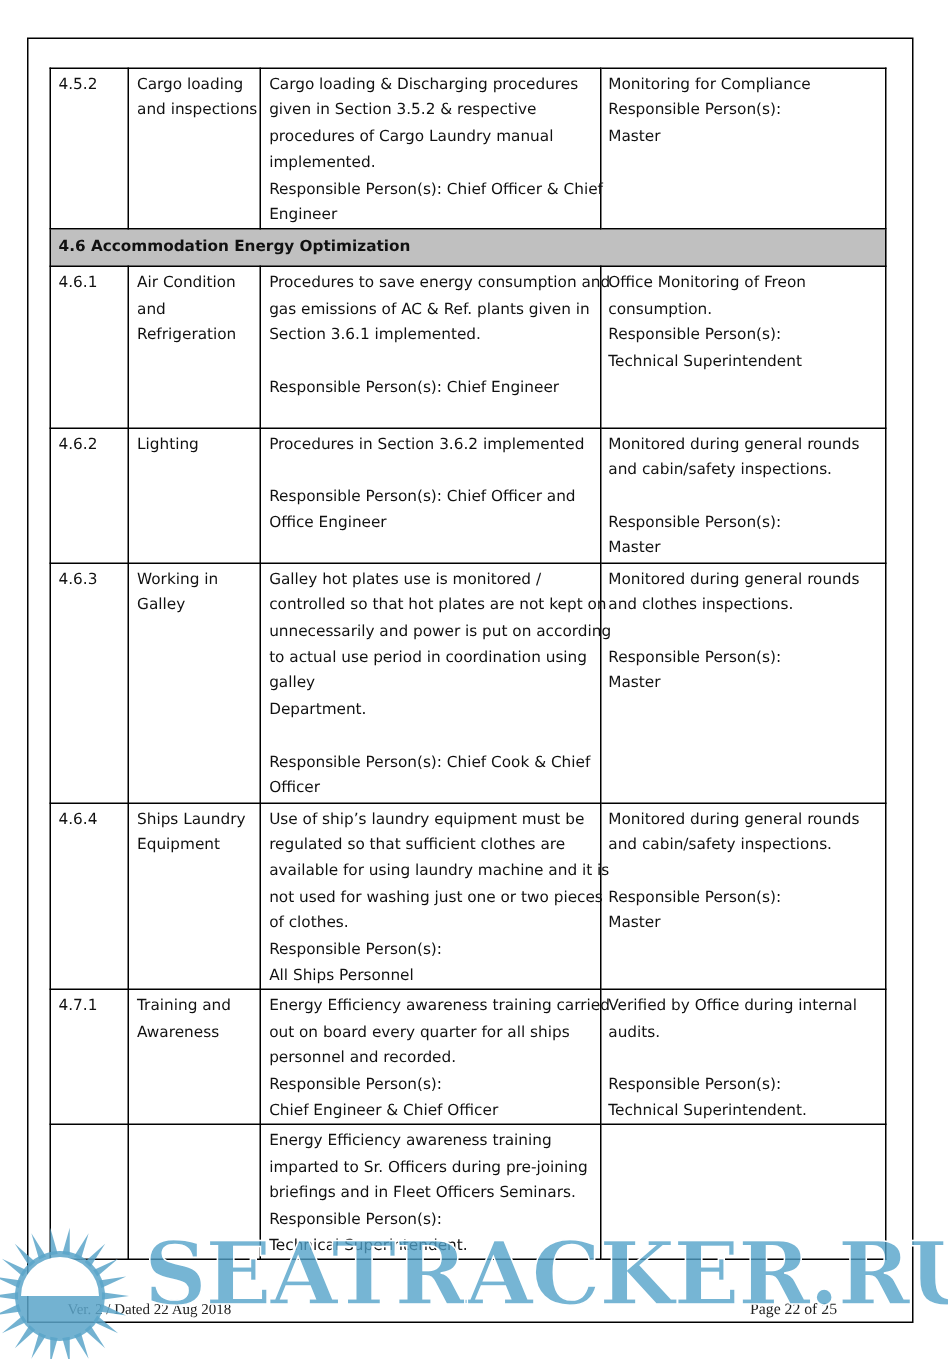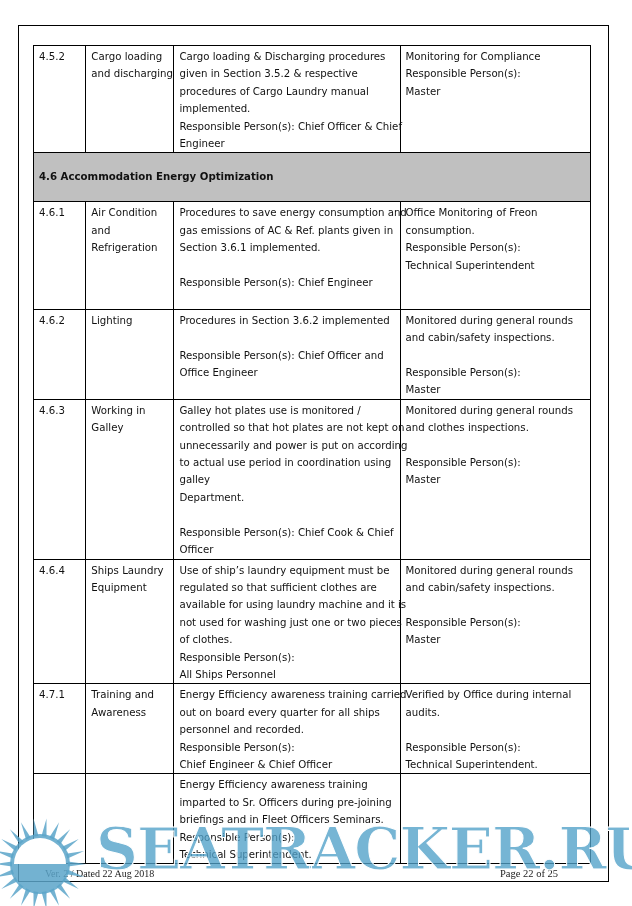--- a/index.html
+++ b/index.html
@@ -4,21 +4,21 @@
 <style>
   html, body { margin:0; padding:0; background:#ffffff; }
   body { width:632px; height:906px; position:relative; overflow:hidden; font-family:"Liberation Sans", sans-serif; }
   .page-frame { position:absolute; left:18px; top:25px; width:591px; height:857px; border:1px solid #000; box-sizing:border-box; }
   table.doc { position:absolute; left:33px; top:45px; width:558px; border-collapse:collapse; font-family:"DejaVu Sans", sans-serif; font-size:10.2px; line-height:17.4px; color:#111; table-layout:fixed; }
   table.doc td { border:1px solid #000; vertical-align:top; padding:2px 5px 0 5px; }
   table.doc col.c1 { width:44px; }
   table.doc col.c2 { width:74px; }
   table.doc col.c3 { width:190px; }
   table.doc col.c4 { width:160px; }
-  tr.section td { background:#c0c0c0; font-weight:bold; padding:16px 5px; line-height:16px; }
+  tr.section td { background:#c0c0c0; font-weight:bold; padding:4px 5px; line-height:16px; }
   .line { display:block; white-space:nowrap; }
   .gap { display:block; height:17.4px; }
   .footer-left { position:absolute; left:45px; top:868px; font-family:"Liberation Serif", serif; font-size:10px; color:#222; }
   .footer-right { position:absolute; left:500px; top:868px; font-family:"Liberation Serif", serif; font-size:10.5px; color:#222; }
   .watermark { position:absolute; left:0; top:812px; width:632px; height:94px; pointer-events:none; }
   .wm-text { position:absolute; left:96px; top:817px; font-family:"DejaVu Serif", serif; font-weight:bold; font-size:58px; letter-spacing:-1px; color:rgba(80,160,200,0.78); -webkit-text-stroke:1px #ffffff; line-height:64px; white-space:nowrap; pointer-events:none; }
 </style>
 </head>
 <body>
 
@@ -31,21 +31,21 @@
       <col class="c3">
       <col class="c4">
     </colgroup>
   <tbody id="tbody">
       <tr>
         <td>
           <span class="line">4.5.2</span>
         </td>
         <td>
           <span class="line">Cargo loading</span>
-          <span class="line">and discharging</span>
+          <span class="line">and inspections</span>
         </td>
         <td>
           <span class="line">Cargo loading &amp; Discharging procedures</span>
           <span class="line">given in Section 3.5.2 &amp; respective</span>
           <span class="line">procedures of Cargo Laundry manual</span>
           <span class="line">implemented.</span>
           <span class="line">Responsible Person(s):  Chief Officer &amp; Chief</span>
           <span class="line">Engineer</span>
         </td>
         <td>

